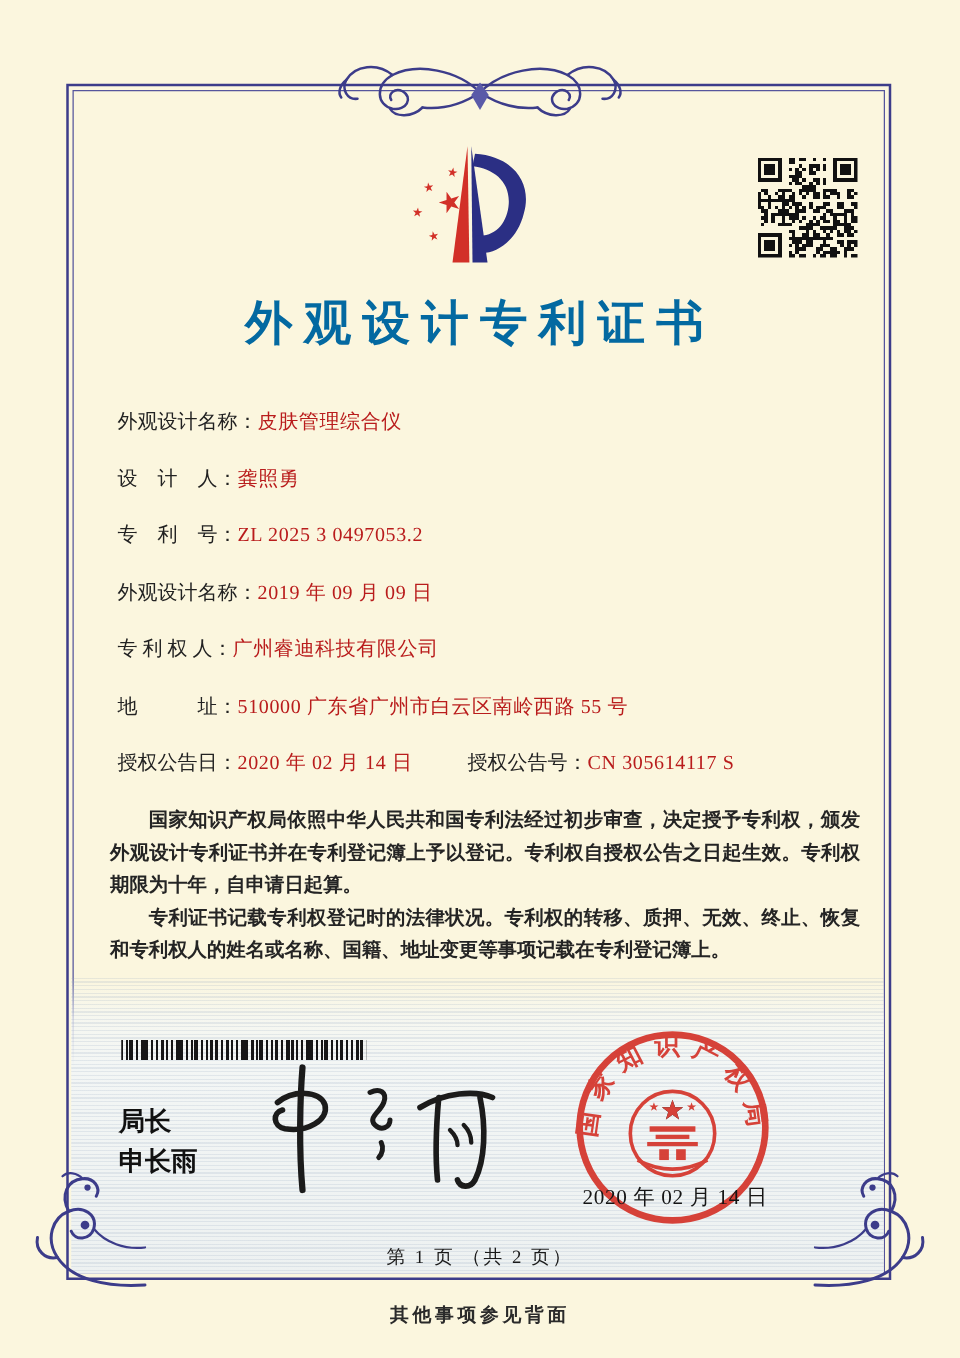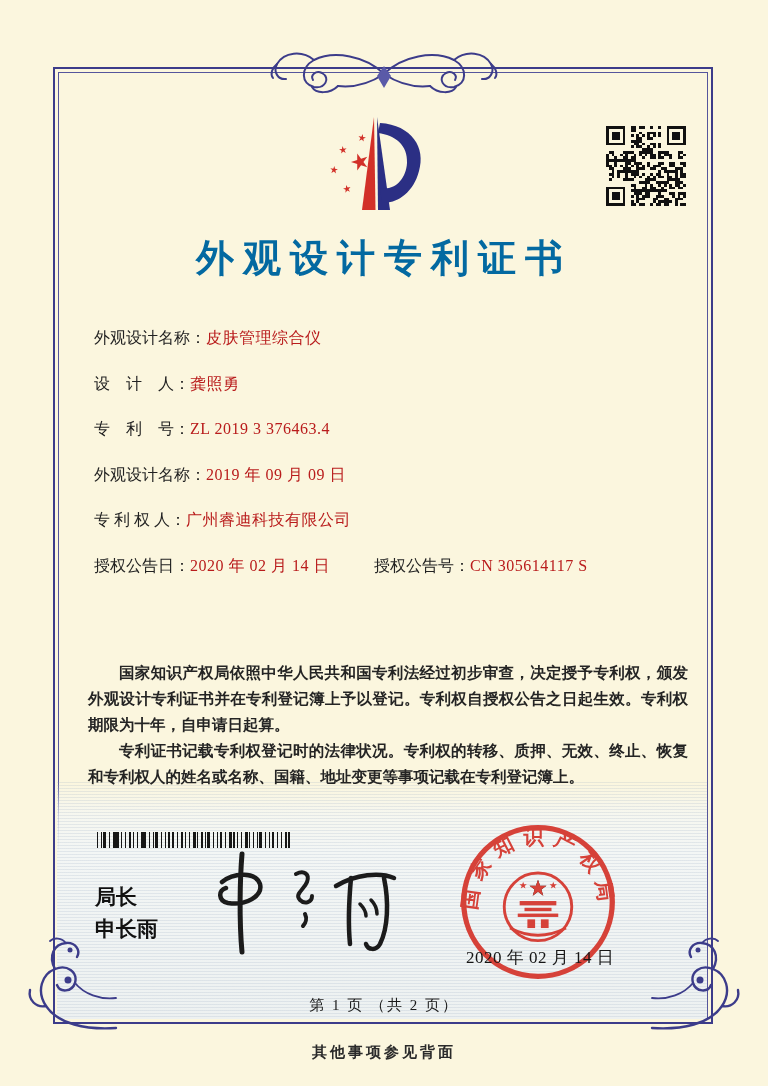--- a/index.html
+++ b/index.html
@@ -24,21 +24,21 @@
   .logo{position:absolute;left:318px;top:110px;width:132px;height:112px;z-index:3;}
   .qr{position:absolute;left:606px;top:126px;width:80px;height:80px;z-index:3;}
   .title{position:absolute;left:0;top:233px;width:100%;text-align:center;
     font-size:38px;font-weight:bold;letter-spacing:9px;color:#0369a1;z-index:3;}
   .fields{position:absolute;left:94px;top:324px;width:590px;z-index:3;font-size:16px;}
   .f-row{height:27px;line-height:27px;margin-bottom:18.5px;white-space:nowrap;}
   .f-label{display:inline-block;color:#222;}
   .f-value{color:#b91c1c;letter-spacing:.5px;}
   .grant-no{margin-left:40px;}
   .body-text{position:absolute;left:88px;top:644px;width:600px;z-index:3;
-    font-size:15.5px;line-height:26px;text-align:justify;font-weight:bold;color:#242424;margin-top:16px;}
+    font-size:15.5px;line-height:26px;text-align:justify;font-weight:bold;color:#242424;}
   .body-text p{margin:0;text-indent:2em;}
   .barcode{position:absolute;left:97px;top:832px;width:196px;height:16px;z-index:4;
     background:
       repeating-linear-gradient(90deg,#161616 0 1.5px,transparent 1.5px 4px),
       repeating-linear-gradient(90deg,transparent 0 6px,#161616 6px 8.5px,transparent 8.5px 13px),
       repeating-linear-gradient(90deg,transparent 0 17px,#161616 17px 19px,transparent 19px 29px);}
   .official{position:absolute;left:95px;top:881px;z-index:4;font-size:21px;font-weight:bold;color:#111;}
   .official div{line-height:32px;}
   .signature{position:absolute;left:208px;top:848px;width:195px;height:110px;z-index:4;}
   .seal{position:absolute;left:456px;top:820px;width:164px;height:164px;z-index:4;opacity:.94;}
@@ -437,27 +437,30 @@
   <div class="title">外观设计专利证书</div>
 
   <div class="fields">
     <div class="f-row">
       <span class="f-label">外观设计名称：</span><span class="f-value">皮肤管理综合仪</span>
     </div>
     <div class="f-row">
       <span class="f-label">设　计　人：</span><span class="f-value">龚照勇</span>
     </div>
     <div class="f-row">
-      <span class="f-label">专　利　号：</span><span class="f-value">ZL 2019 3 376463.4</span>
+      <span class="f-label">专　利　号：</span><span class="f-value">ZL 2025 3 0497053.2</span>
     </div>
     <div class="f-row">
       <span class="f-label">外观设计名称：</span><span class="f-value">2019 年 09 月 09 日</span>
     </div>
     <div class="f-row">
       <span class="f-label">专 利 权 人：</span><span class="f-value">广州睿迪科技有限公司</span>
+    </div>
+    <div class="f-row">
+      <span class="f-label">地　　　址：</span><span class="f-value">510000 广东省广州市白云区南岭西路 55 号</span>
     </div>
     <div class="f-row">
       <span class="f-label">授权公告日：</span><span class="f-value">2020 年 02 月 14 日</span>
       <span class="f-label grant-no">授权公告号：</span><span class="f-value">CN 305614117 S</span>
     </div>
   </div>
 
   <div class="body-text">
     <p>国家知识产权局依照中华人民共和国专利法经过初步审查，决定授予专利权，颁发外观设计专利证书并在专利登记簿上予以登记。专利权自授权公告之日起生效。专利权期限为十年，自申请日起算。</p>
     <p>专利证书记载专利权登记时的法律状况。专利权的转移、质押、无效、终止、恢复和专利权人的姓名或名称、国籍、地址变更等事项记载在专利登记簿上。</p>

